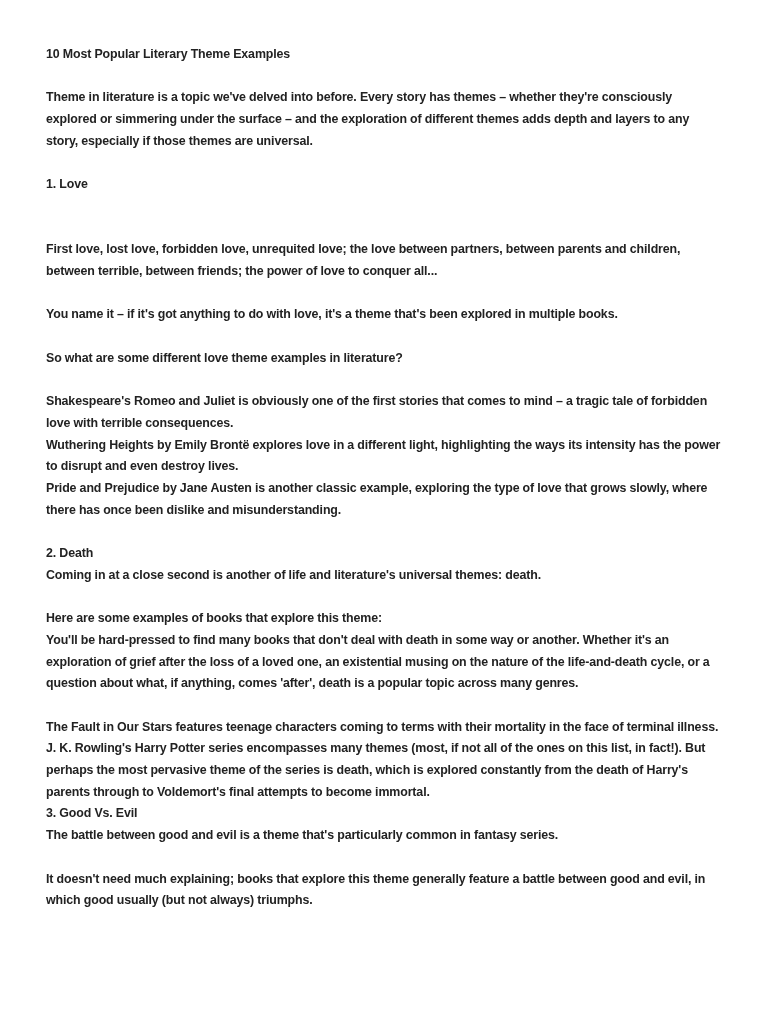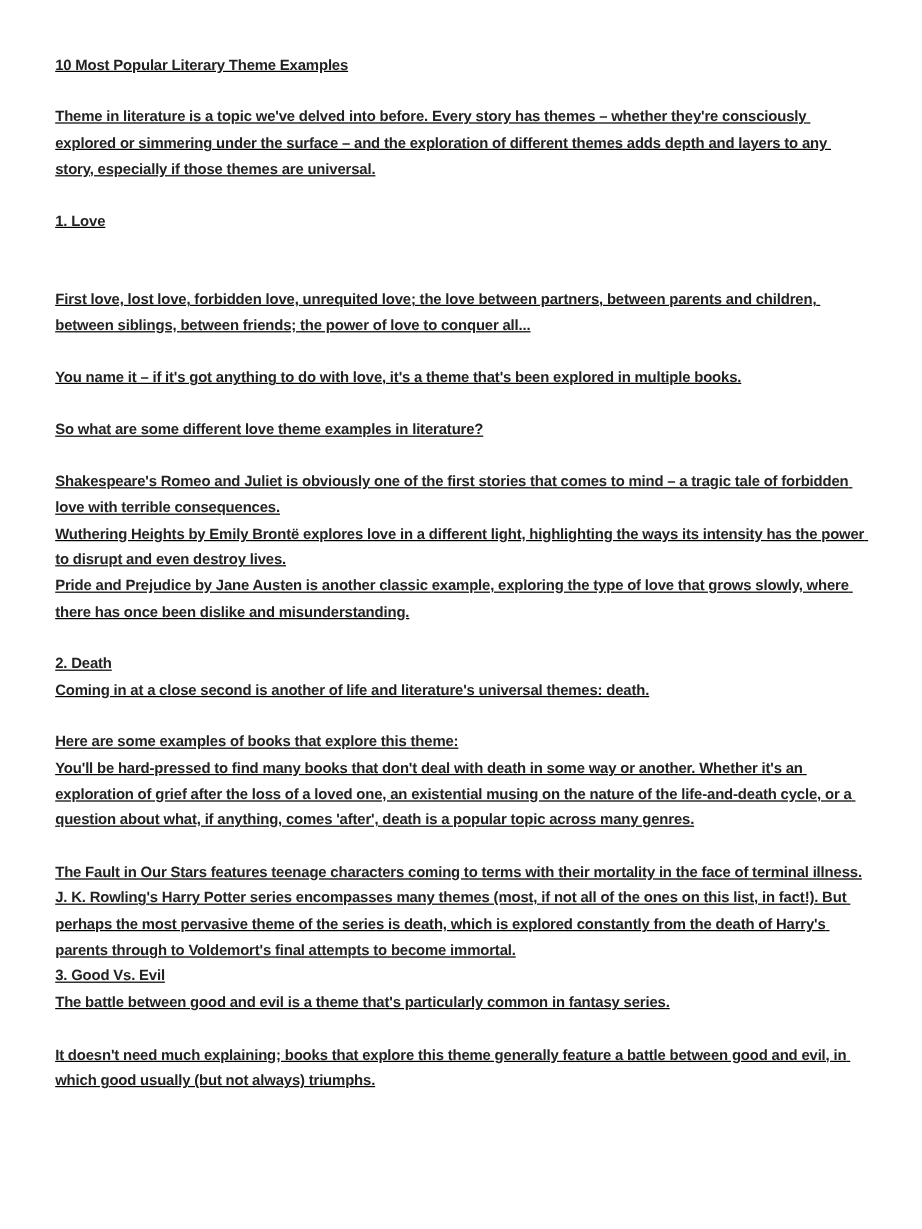--- a/index.html
+++ b/index.html
@@ -14,21 +14,20 @@
     font-family: "Liberation Sans", "DejaVu Sans", sans-serif;
   }
 
   .page {
     position: relative;
     width: 768px;
     height: 768px;
     background: #ffffff;
     box-sizing: border-box;
     padding: 44px 21px 0 46px;
-    text-decoration: underline;
   }
 
   .doc-body {
     color: #222222;
     font-size: 12.4px;
     line-height: 21.7px;
     font-weight: 600;
     letter-spacing: -0.12px;
     width: 678px;
     word-spacing: -0.1px;
@@ -83,21 +82,21 @@
     <div class="block">
       <span class="line heading">1. Love</span>
     </div>
 
     <div class="gap"></div>
 
 
     <div class="gap"></div>
 
     <div class="block">
-      <span class="line">First love, lost love, forbidden love, unrequited love; the love between partners, between parents and children, between siblings, between friends; the power of love to conquer all...</span>
+      <span class="line">First love, lost love, forbidden love, unrequited love; the love between partners, between parents and children, between terrible, between friends; the power of love to conquer all...</span>
     </div>
 
     <div class="gap"></div>
 
     <div class="block">
       <span class="line">You name it – if it's got anything to do with love, it's a theme that's been explored in multiple books.</span>
     </div>
 
     <div class="gap"></div>
 

